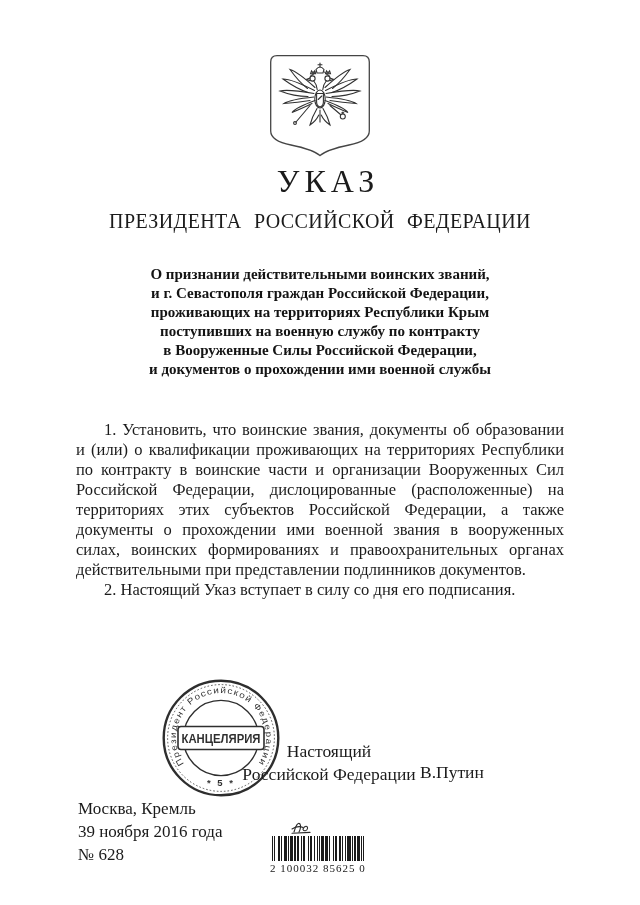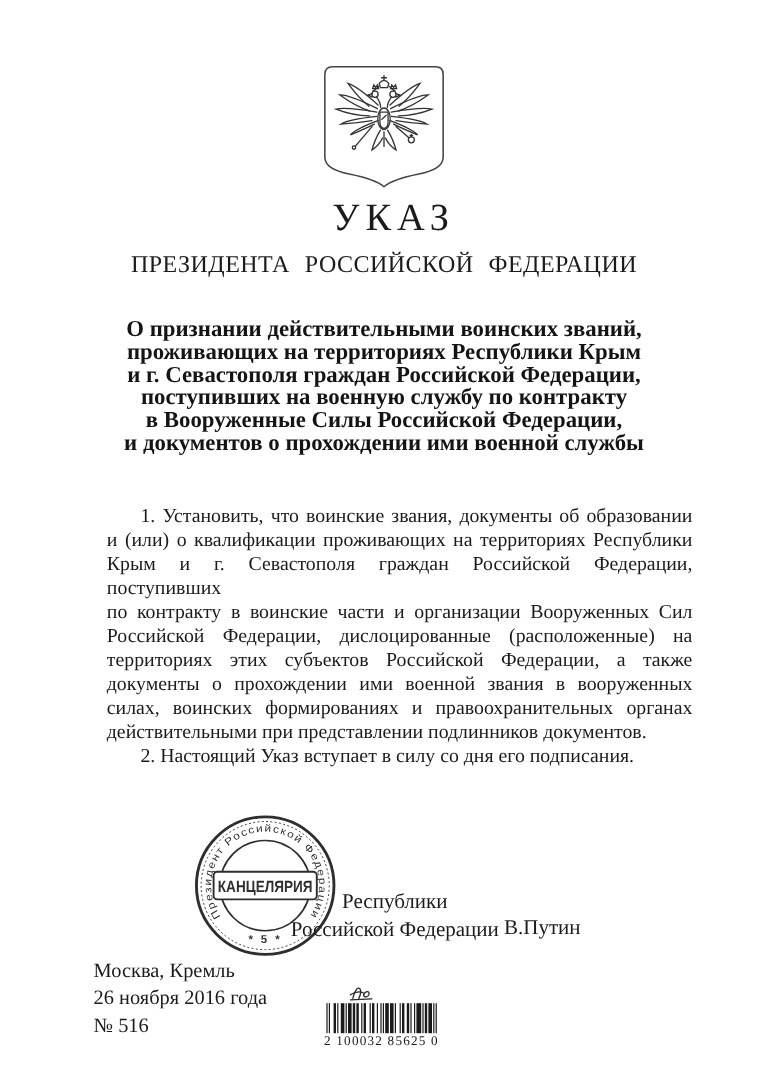--- a/index.html
+++ b/index.html
@@ -12,24 +12,24 @@
   .doc-title{
     position:absolute;left:0;right:0;top:163px;text-align:center;
     font-size:32px;letter-spacing:5px;padding-left:16px;font-weight:500;
   }
   .doc-subtitle{
     position:absolute;left:0;right:0;top:210px;text-align:center;
     font-size:20px;letter-spacing:0.4px;word-spacing:7px;
   }
   .subject{
     position:absolute;left:100px;top:265px;width:440px;text-align:center;
-    font-weight:bold;font-size:19px;line-height:19px;color:#141414;
+    font-weight:bold;font-size:15px;line-height:19px;color:#141414;
   }
   .body-text{
-    position:absolute;left:89px;top:420px;width:488px;
+    position:absolute;left:76px;top:420px;width:488px;
     font-size:16.5px;line-height:20px;
   }
   .body-line{text-align:justify;}
   .body-line.stretch{text-align-last:justify;}
   .body-line.indent{text-indent:28px;}
   .signature{
     position:absolute;left:231px;top:740px;width:196px;text-align:center;
     font-size:17.5px;line-height:22.5px;
   }
   .sig-name{position:absolute;left:420px;top:762px;font-size:17.5px;}
@@ -98,42 +98,41 @@
       <circle cx="72.8" cy="61.5" r="2.5"></circle>
       <path d="M72.8,58.8 v-1.8 M71.8,57.9 h2"></path>
     </g>
   </svg>
 
   <div class="doc-title">УКАЗ</div>
   <div class="doc-subtitle">ПРЕЗИДЕНТА РОССИЙСКОЙ ФЕДЕРАЦИИ</div>
 
   <div class="subject">
       <div>О признании действительными воинских званий,</div>
+      <div>и г. Севастополя граждан Российской Федерации,</div>
       <div>проживающих на территориях Республики Крым</div>
-      <div>и г. Севастополя граждан Российской Федерации,</div>
       <div>поступивших на военную службу по контракту</div>
       <div>в Вооруженные Силы Российской Федерации,</div>
       <div>и документов о прохождении ими военной службы</div>
     </div>
 
   <div class="body-text">
       <div class="body-line stretch indent">1. Установить, что воинские звания, документы об образовании</div>
       <div class="body-line stretch">и (или) о квалификации проживающих на территориях Республики</div>
-      <div class="body-line stretch">Крым и г. Севастополя граждан Российской Федерации, поступивших</div>
       <div class="body-line stretch">по контракту в воинские части и организации Вооруженных Сил</div>
       <div class="body-line stretch">Российской Федерации, дислоцированные (расположенные) на</div>
       <div class="body-line stretch">территориях этих субъектов Российской Федерации, а также</div>
       <div class="body-line stretch">документы о прохождении ими военной звания в вооруженных</div>
       <div class="body-line stretch">силах, воинских формированиях и правоохранительных органах</div>
       <div class="body-line">действительными при представлении подлинников документов.</div>
       <div class="body-line indent">2. Настоящий Указ вступает в силу со дня его подписания.</div>
     </div>
 
   <div class="signature">
-    <div>Республики</div>
+    <div>Настоящий</div>
     <div>Российской Федерации</div>
   </div>
   <div class="sig-name">В.Путин</div>
 
   <svg class="stamp" viewBox="0 0 122 124" xmlns="http://www.w3.org/2000/svg">
     <defs>
       <path id="ringPath" d="M24.1,87.8 A45,45 0 1 1 97.9,87.8" fill="none"></path>
     </defs>
     <circle cx="61" cy="62" r="57.3" fill="none" stroke="#1d1d1d" stroke-width="2.4"></circle>
     <circle cx="61" cy="62" r="53.4" fill="none" stroke="#1d1d1d" stroke-width="0.8" stroke-dasharray="1.6 2"></circle>
@@ -141,22 +140,22 @@
     <text font-family="Liberation Sans, sans-serif" font-size="8.6" fill="#1d1d1d" letter-spacing="1">
       <textPath href="#ringPath" startOffset="0" textLength="196" lengthAdjust="spacingAndGlyphs">Президент Российской Федерации</textPath>
     </text>
     <text x="61" y="109.5" text-anchor="middle" font-family="Liberation Sans, sans-serif" font-size="9.5" font-weight="bold" fill="#1d1d1d" letter-spacing="2">* 5 *</text>
     <rect x="18" y="50.5" width="86" height="23" rx="3" fill="#ffffff" stroke="#1d1d1d" stroke-width="1.6"></rect>
     <text x="61" y="67" text-anchor="middle" font-family="Liberation Sans, sans-serif" font-size="13.5" font-weight="bold" fill="#1d1d1d" textLength="79" lengthAdjust="spacingAndGlyphs">КАНЦЕЛЯРИЯ</text>
   </svg>
 
   <div class="footer-block">
     <div>Москва, Кремль</div>
-    <div>26 ноября 2016 года</div>
-    <div>№ 516</div>
+    <div>39 ноября 2016 года</div>
+    <div>№ 628</div>
   </div>
 
   <div class="barcode">
     <svg class="barcode-initials" viewBox="0 0 42 15" xmlns="http://www.w3.org/2000/svg">
       <g fill="none" stroke="#2a2a2a" stroke-width="1.1" stroke-linecap="round">
         <path d="M4,12 C6,5 8,2 10,4 C11,6 10,10 9,12"></path>
         <path d="M2,9 C6,6.5 10,6 13,7.5"></path>
         <path d="M13,9 c1.5,-3.5 5,-3.5 4.5,-0.5 c-0.5,2.5 -3.5,3 -4.5,1"></path>
         <path d="M2,13.2 L20,12.4"></path>
       </g>

